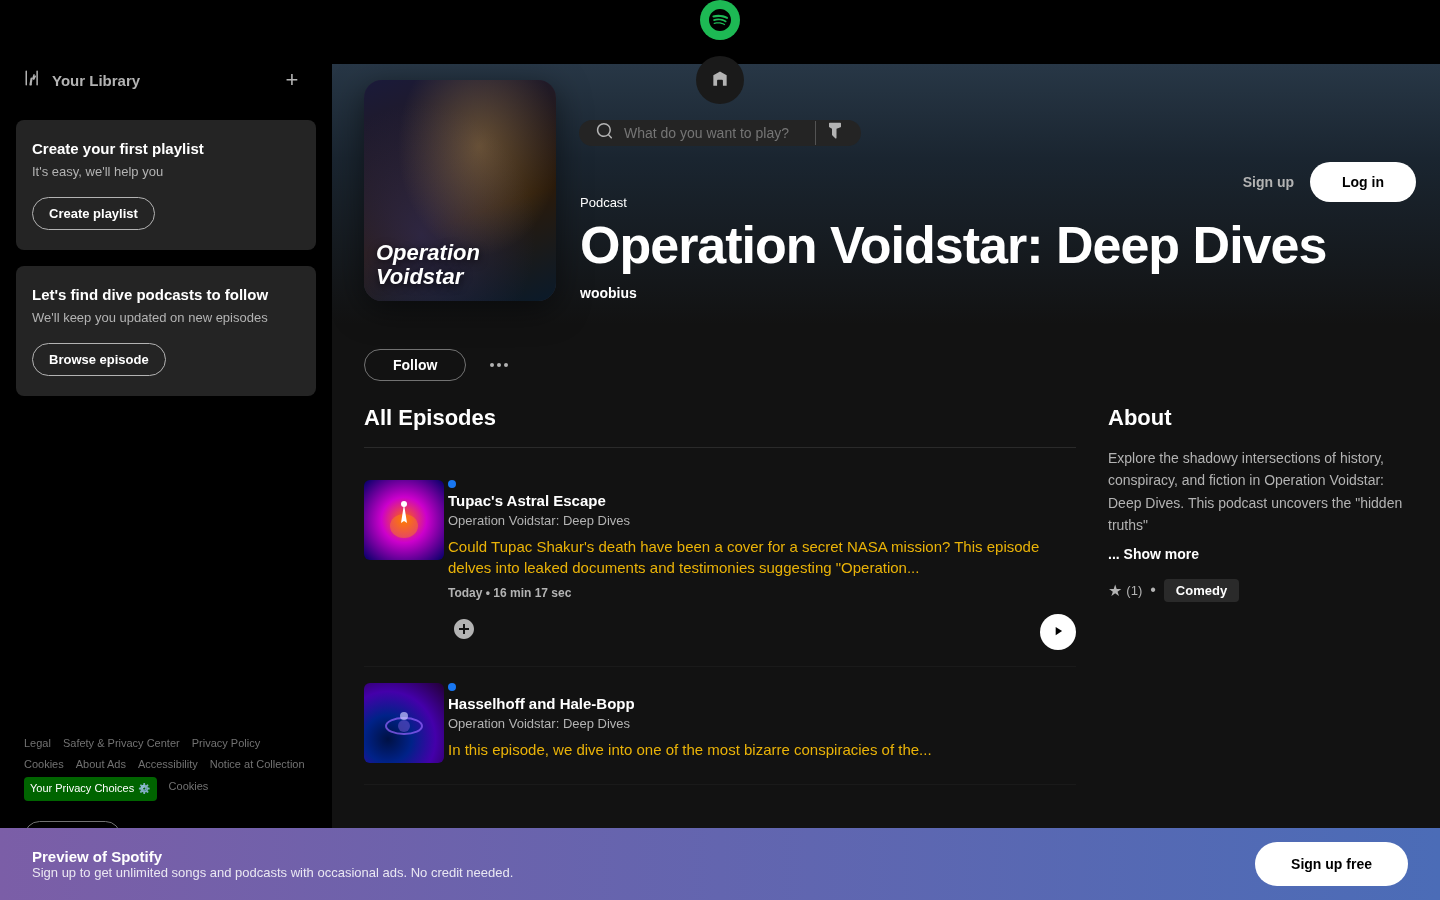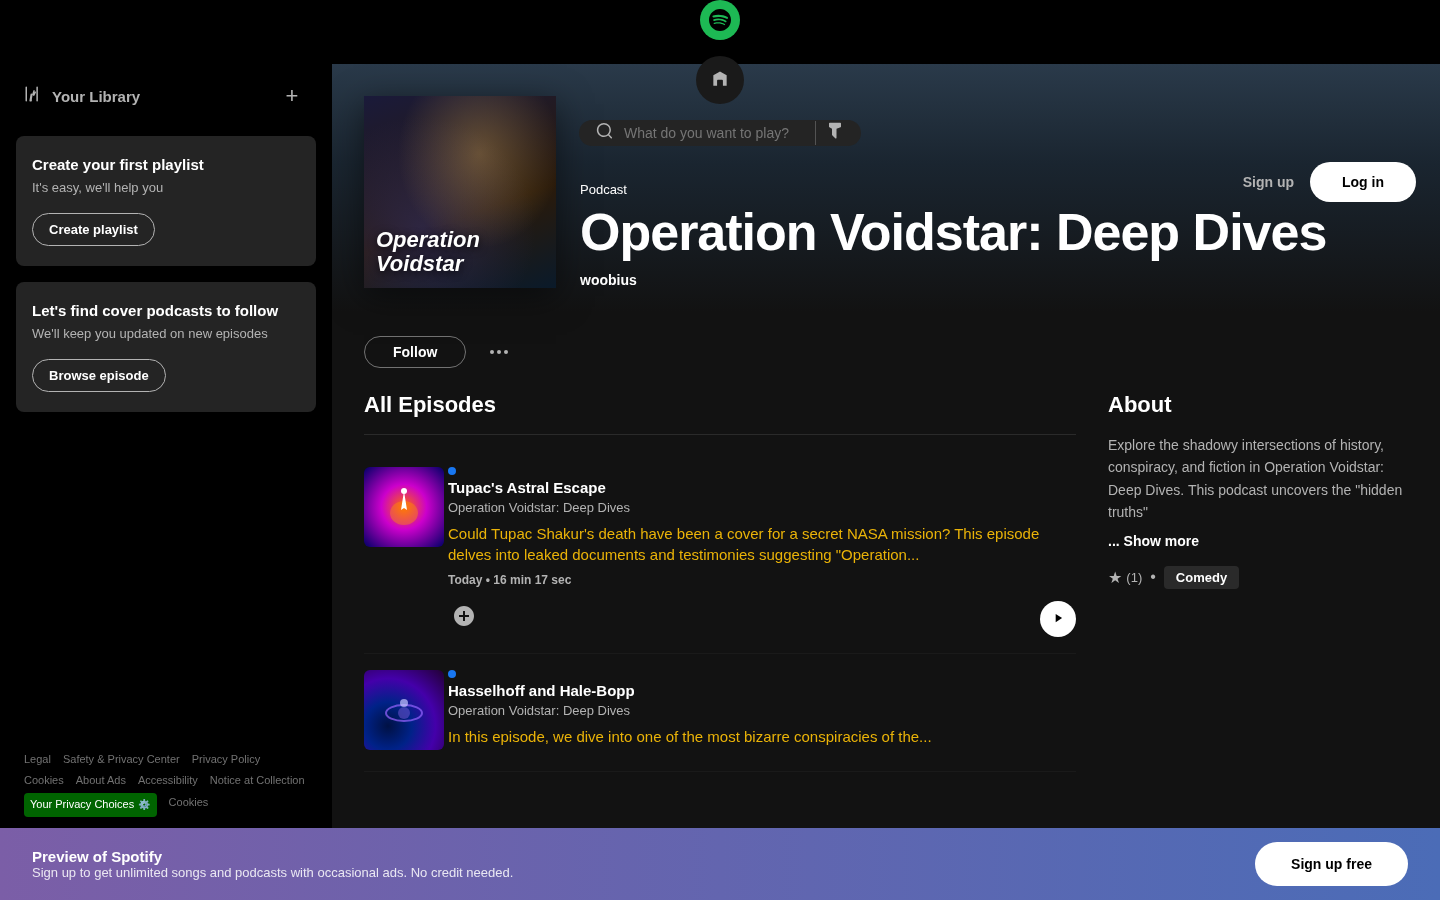--- a/index.html
+++ b/index.html
@@ -91,21 +91,21 @@
       padding: 12px 32px;
       font-size: 14px;
       font-weight: 700;
       cursor: pointer;
     }
 
     
     .app-layout {
       display: flex;
       height: 900px;
-      padding-top: 64px;
+      padding-top: 48px;
     }
 
     
     .sidebar {
       width: 332px;
       min-width: 332px;
       background: #000;
       display: flex;
       flex-direction: column;
       height: calc(900px - 64px);
@@ -217,22 +217,22 @@
     .podcast-hero {
       background: linear-gradient(to bottom, #2a3a4a 0%, #1a2530 40%, #121212 100%);
       padding: 32px 32px 24px;
       display: flex;
       align-items: flex-end;
       gap: 24px;
       min-height: 200px;
     }
     .podcast-cover {
       width: 192px;
-      height: 192px;
-      border-radius: 0;
+      height: 221px;
+      border-radius: 18px;
       overflow: hidden;
       flex-shrink: 0;
       background: #2a2a3a;
       position: relative;
       box-shadow: 0 8px 32px rgba(0,0,0,0.5);
     }
     .cover-overlay-text {
       position: absolute;
       bottom: 12px;
       left: 12px;
@@ -551,21 +551,21 @@
       </button>
     </div>
 
     <div class="promo-card">
       <div class="promo-card-title">Create your first playlist</div>
       <div class="promo-card-desc">It's easy, we'll help you</div>
       <button class="promo-card-btn">Create playlist</button>
     </div>
 
     <div class="promo-card">
-      <div class="promo-card-title">Let's find cover podcasts to follow</div>
+      <div class="promo-card-title">Let's find dive podcasts to follow</div>
       <div class="promo-card-desc">We'll keep you updated on new episodes</div>
       <button class="promo-card-btn">Browse episode</button>
     </div>
 
     <div class="sidebar-footer">
       <div class="footer-links">
         <span class="footer-link">Legal</span>
         <span class="footer-link">Safety &amp; Privacy Center</span>
         <span class="footer-link">Privacy Policy</span>
         <span class="footer-link">Cookies</span>

